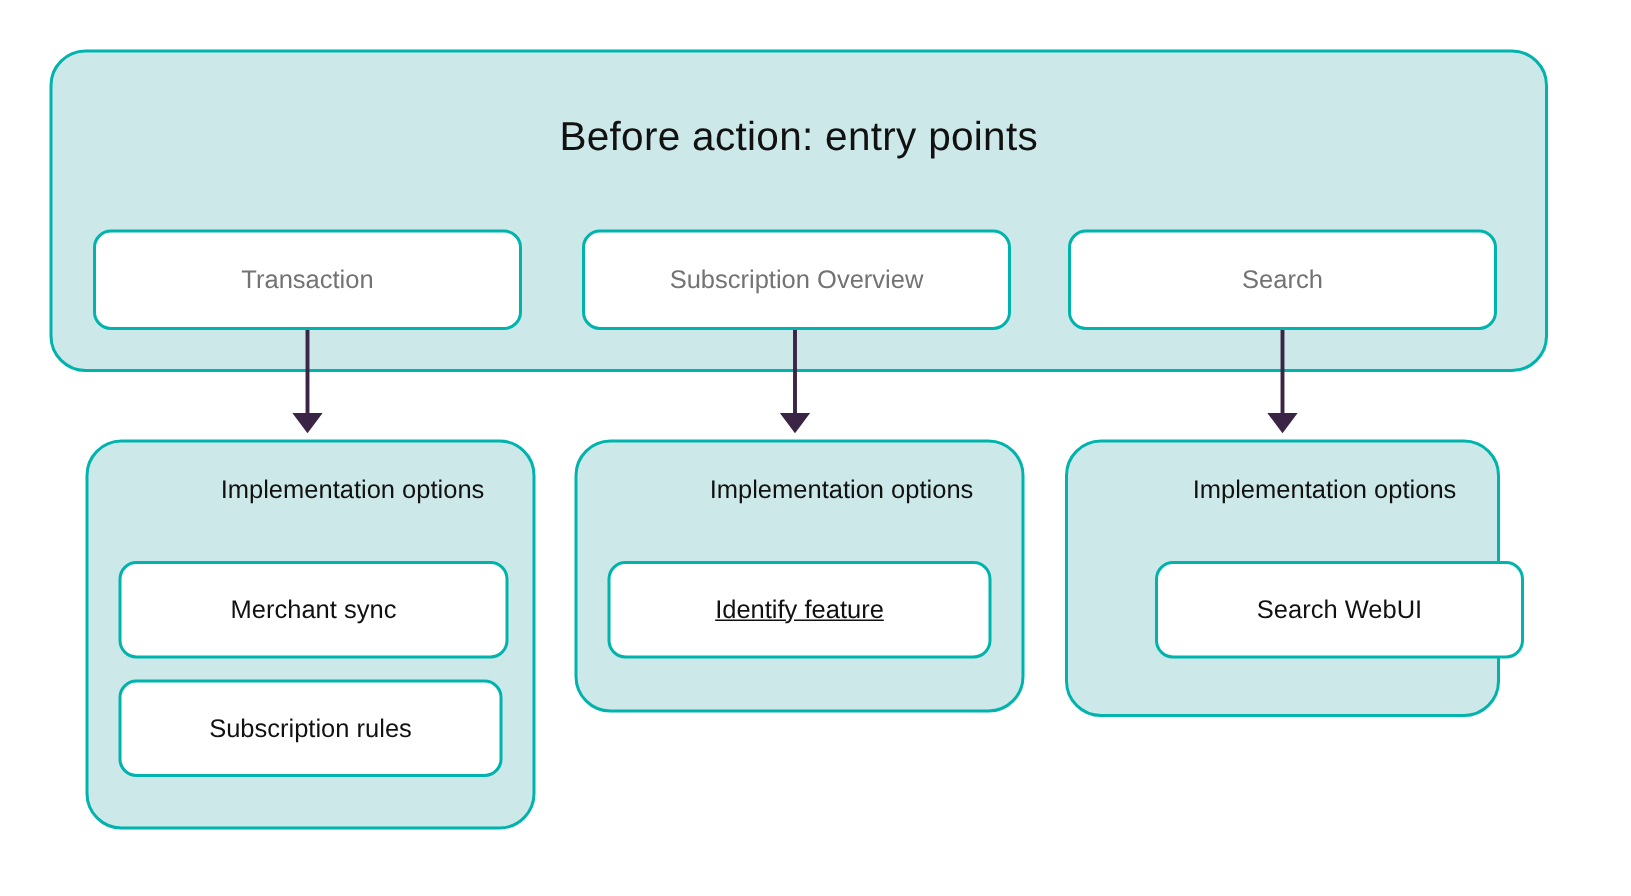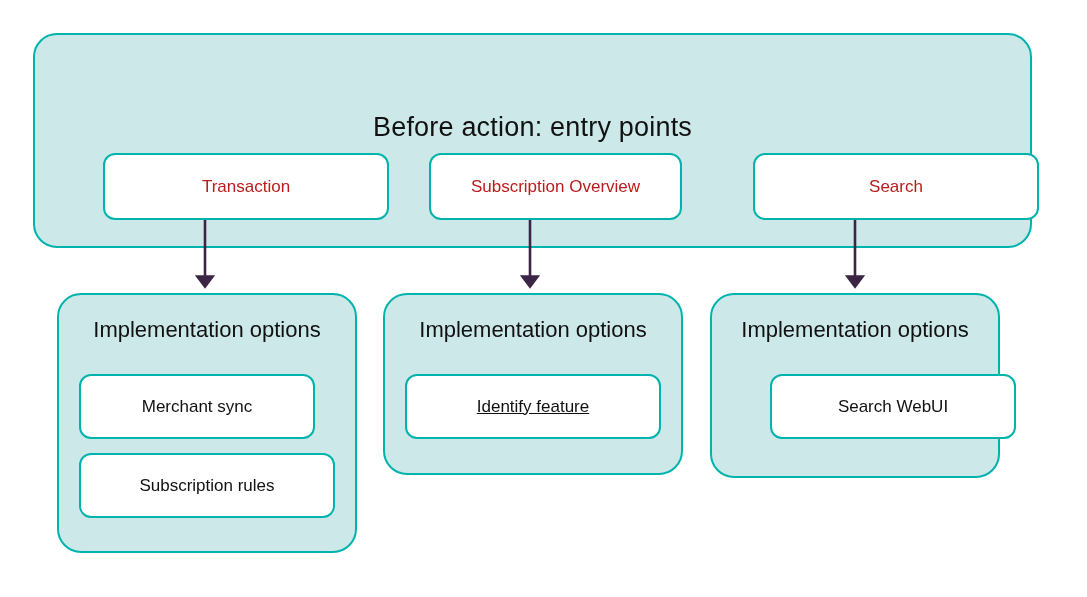--- a/index.html
+++ b/index.html
@@ -63,71 +63,70 @@
     width: 100%;
     text-align: center;
     color: #111111;
     font-weight: 400;
     white-space: nowrap;
   }
   #entry-points-title {
     top: 41px;
     font-size: 27px;
     letter-spacing: 0.2px;
-    margin-top: 36px;
   }
   .impl-title {
     top: 22px;
-    font-size: 22px;
+    font-size: 17px;
+    padding-left: 28px;
   }
 
   
   .node {
     position: absolute;
     background: #ffffff;
     border: 2px solid #00b3ac;
     border-radius: 12px;
     box-sizing: border-box;
     display: flex;
     align-items: center;
     justify-content: center;
-    color: #b91c1c;
+    color: #737373;
     font-size: 17px;
     text-align: center;
     white-space: nowrap;
-    margin-left: 41px;
   }
 
   
   #node-transaction {
     left: 62px;  top: 153px;  width: 286px; height: 67px;
   }
   #node-subscription-overview {
-    left: 388px; top: 153px;  width: 253px; height: 67px;
+    left: 388px; top: 153px;  width: 286px; height: 67px;
   }
   #node-search {
     left: 712px; top: 153px;  width: 286px; height: 67px; text-align: right;
   }
 
   
   .option-node {
     position: absolute;
     background: #ffffff;
     border: 2px solid #00b3ac;
     border-radius: 12px;
     box-sizing: border-box;
     display: flex;
     align-items: center;
     justify-content: center;
     color: #111111;
     font-size: 17px;
     white-space: nowrap;
   }
   #node-merchant-sync {
-    left: 20px; top: 79px; width: 236px; height: 65px;
+    left: 20px; top: 79px; width: 260px; height: 65px;
   }
   #node-transaction-rules {
     left: 20px; top: 158px; width: 256px; height: 65px;
   }
   #node-identify-feature {
     left: 20px; top: 79px; width: 256px; height: 65px; text-decoration: underline;
   }
   #node-search-webui {
     left: 23px; top: 79px; width: 246px; height: 65px; margin-left: 35px;
   }

